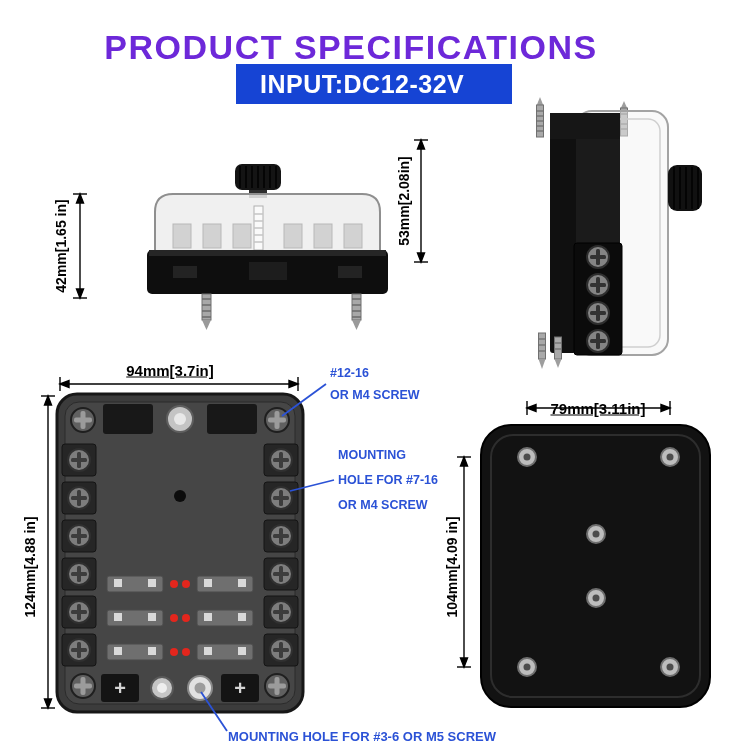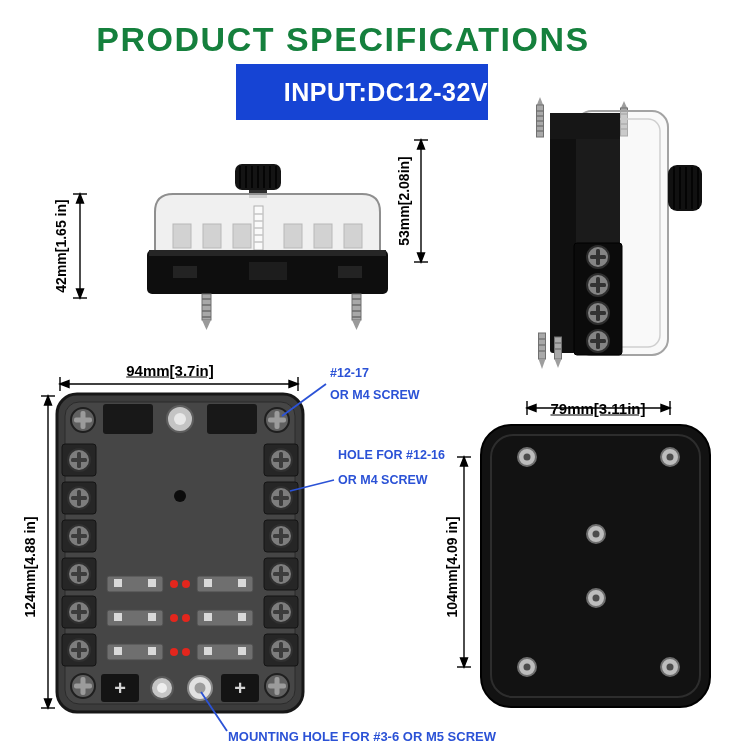--- a/index.html
+++ b/index.html
@@ -1,21 +1,21 @@
 <!DOCTYPE html>
 <html><head>
 <meta charset="utf-8">
 <style>
   html,body{margin:0;padding:0;background:#fff;}
   #page{position:relative;width:750px;height:750px;background:#ffffff;overflow:hidden;
         font-family:"Liberation Sans", sans-serif;}
   #title{position:absolute;top:12px;left:0;width:670px;text-align:center;
-         font-size:34px;font-weight:800;letter-spacing:1.5px;color:#15803d;margin:8px;}
-  #banner{position:absolute;left:236px;top:64px;width:252px;height:56px;background:#1644d4;
-          display:flex;align-items:center;justify-content:flex-end;}
+         font-size:34px;font-weight:800;letter-spacing:1.5px;color:#6d28d9;margin:16px;}
+  #banner{position:absolute;left:236px;top:64px;width:252px;height:40px;background:#1644d4;
+          display:flex;align-items:center;justify-content:flex-start;padding-left:24px;}
   #banner span{color:#ffffff;font-weight:bold;font-size:25px;letter-spacing:0.5px;}
   svg.view{position:absolute;}
   #overlay{position:absolute;left:0;top:0;width:750px;height:750px;pointer-events:none;z-index:4;}
   .vlabel{position:absolute;white-space:nowrap;transform:translate(-50%,-50%) rotate(-90deg);
           font-size:14px;font-weight:bold;color:#000;z-index:5;}
   .hlabel{position:absolute;white-space:nowrap;transform:translate(-50%,-50%);
           font-size:15px;font-weight:bold;color:#000;z-index:5;text-decoration:underline;}
   .ann{position:absolute;color:#2b52d6;font-weight:bold;font-size:12.5px;z-index:5;}
   .ann div{white-space:nowrap;}
   #ann-screw div{line-height:22px;}
@@ -384,24 +384,25 @@
   </svg>
 
   <div class="vlabel" style="left:61px;top:246px;">42mm[1.65 in]</div>
   <div class="vlabel" style="left:404px;top:201px;">53mm[2.08in]</div>
   <div class="hlabel" style="left:170px;top:370px;">94mm[3.7in]</div>
   <div class="vlabel" style="left:30px;top:567px;">124mm[4.88 in]</div>
   <div class="hlabel" style="left:598px;top:408px;">79mm[3.11in]</div>
   <div class="vlabel" style="left:452px;top:567px;">104mm[4.09 in]</div>
 
   <div class="ann" id="ann-screw" style="left:330px;top:362px;">
-    <div>#12-17</div>
+    <div>#12-16</div>
     <div>OR M4 SCREW</div>
   </div>
 
   <div class="ann" id="ann-sidehole" style="left:338px;top:443px;">
-    <div>HOLE FOR #12-16</div>
+    <div>MOUNTING</div>
+    <div>HOLE FOR #7-16</div>
     <div>OR M4 SCREW</div>
   </div>
 
   <div class="ann" id="ann-bottomhole" style="left:228px;top:729px;">MOUNTING HOLE FOR #3-6 OR M5 SCREW</div>
 
 </div>
 
 </body></html>

